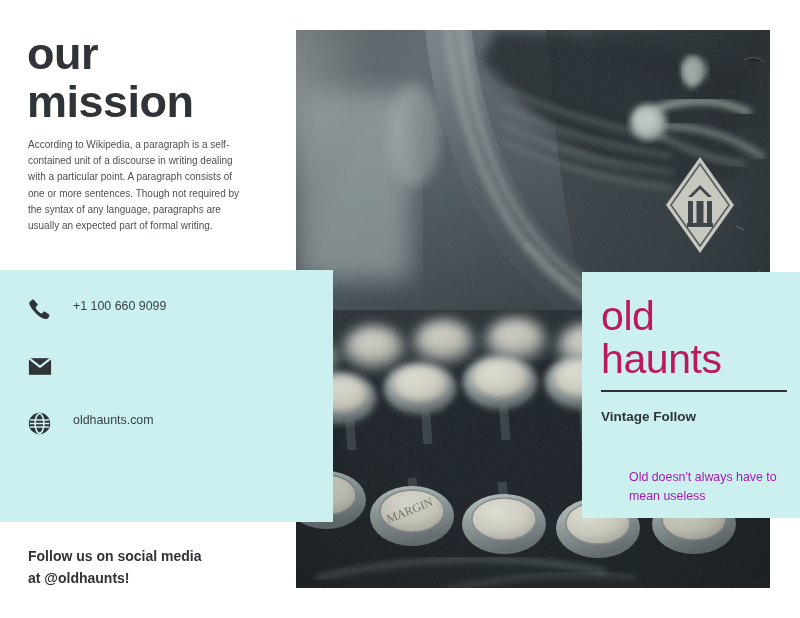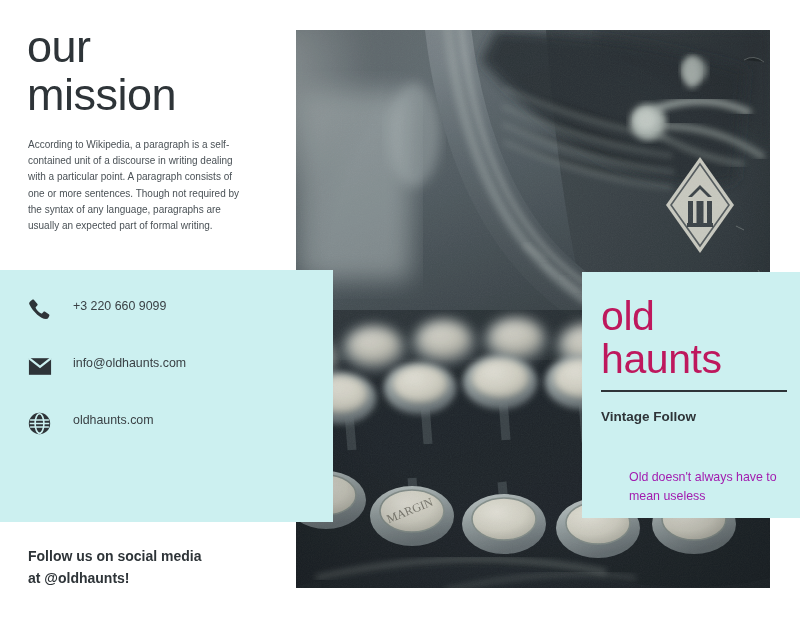--- a/index.html
+++ b/index.html
@@ -43,25 +43,25 @@
     top: 272px;
     width: 218px;
     height: 246px;
     background: #ccf0f0;
   }
 
   
   .mission-head {
     position: absolute;
     left: 27px;
-    top: 23px;
+    top: 30px;
     width: 240px;
     font-size: 45px;
     line-height: 1.07;
-    font-weight: 400;
+    font-weight: 700;
     letter-spacing: -0.5px;
     color: #2e3438;
   }
   .mission-body {
     position: absolute;
     left: 28px;
     top: 137px;
     width: 215px;
     font-size: 10px;
     line-height: 1.62;
@@ -386,31 +386,30 @@
 
 <div class="contact">
 
 
   <div class="contact-row">
     <span class="contact-icon">
       <svg width="22" height="22" viewBox="0 0 24 24" fill="currentColor">
         <path d="M6.6 2.1c-.5-.6-1.4-.7-2-.2L2.3 3.8C1.3 4.6 1 6 1.6 7.2c2 4 5 8 8.5 11 2.9 2.5 6.4 4.5 9.6 4.7 1 .1 2-.4 2.5-1.3l1-2c.3-.7.1-1.5-.5-1.9l-4-2.7c-.6-.4-1.4-.3-1.9.2l-1.3 1.4c-.3.3-.7.4-1.1.2-2.5-1.4-4.6-3.5-6-6-.2-.4-.1-.8.2-1.1l1.5-1.4c.5-.5.6-1.2.2-1.8L6.6 2.1z"></path>
       </svg>
     </span>
-    <span class="contact-text">+3 220 660 9099</span>
+    <span class="contact-text">+1 100 660 9099</span>
   </div>
 
   <div class="contact-row">
     <span class="contact-icon">
       <svg width="24" height="19" viewBox="0 0 26 20" fill="currentColor">
         <path d="M1 1h24v18H1z"></path>
         <path d="M1 1l12 9.5L25 1" fill="none" stroke="#ccf0f0" stroke-width="2.4"></path>
       </svg>
     </span>
-    <span class="contact-text">info@oldhaunts.com</span>
   </div>
 
   <div class="contact-row">
     <span class="contact-icon">
       <svg width="23" height="23" viewBox="0 0 24 24" fill="none" stroke="currentColor" stroke-width="1.9">
         <circle cx="12" cy="12" r="10.2" fill="currentColor"></circle>
         <g stroke="#ccf0f0" stroke-width="1.7" fill="none">
           <ellipse cx="12" cy="12" rx="4.6" ry="10.2"></ellipse>
           <path d="M2.2 8.4h19.6M2.2 15.6h19.6M1.8 12h20.4"></path>
         </g>

